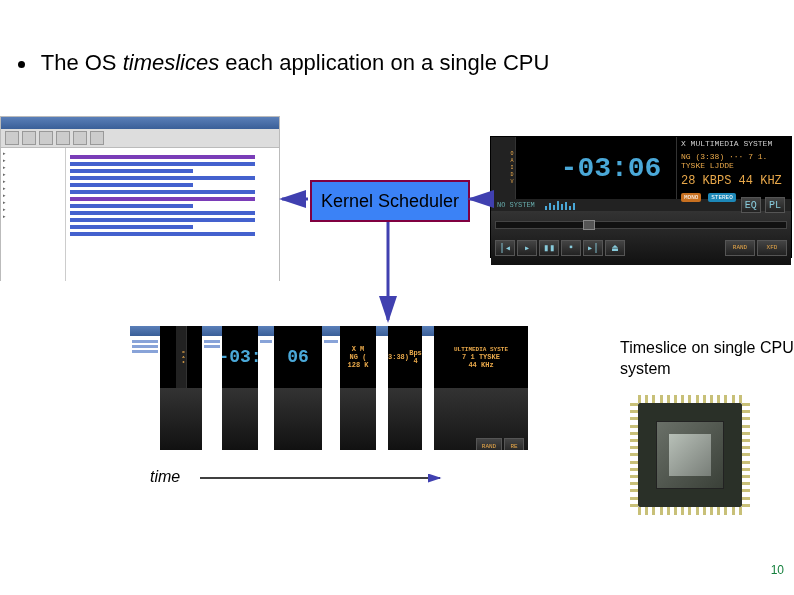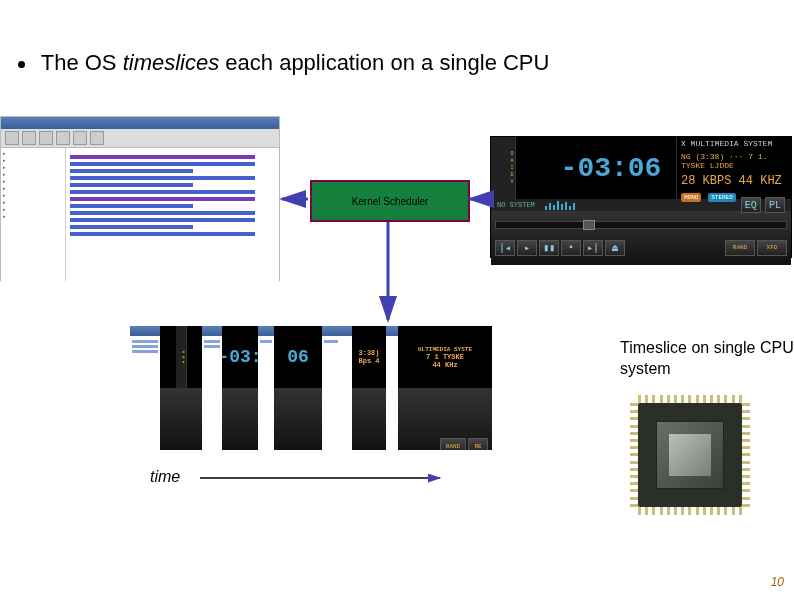--- a/index.html
+++ b/index.html
@@ -116,25 +116,25 @@
   .win-line.purple { background: #7a3db8; }
 
   
   .scheduler {
     position: absolute;
     top: 180px;
     left: 310px;
     width: 156px;
     height: 38px;
     border: 2px solid #800040;
-    background: #15803d;
+    background: #3b82f6;
     display: flex;
     align-items: center;
     justify-content: center;
-    font-size: 10px;
+    font-size: 18px;
     color: #000;
   }
 
   
   .player {
     position: absolute;
     top: 136px;
     left: 490px;
     width: 300px;
     height: 120px;
@@ -370,25 +370,24 @@
   .time-label {
     position: absolute;
     top: 468px;
     left: 150px;
     font-style: italic;
     font-size: 16px;
   }
 
   .page-num {
     position: absolute;
-    bottom: 6px;
+    bottom: 18px;
     right: 10px;
     font-size: 12px;
-    color: #a16207;
-    font-style: italic;
+    color: #15803d;
   }
 </style>
 </head>
 <body>
 
 <div class="slide">
 
   <div class="bullet-l1">
     <span class="bullet-dot"></span>
     <span>The OS </span><i>timeslices</i><span> each application on a single CPU</span>
@@ -540,26 +539,34 @@
           <span>06</span>
         </div>
       <div class="pbot"></div>
     </div>
     <div class="slice br" style="width:18px">
       <div class="mini-tb"></div>
         <div class="mini-body">
           <div class="mini-line"></div>
         </div>
     </div>
+    <div class="slice pl" style="width:36px">
+      <div class="ptop" style="flex-direction:column;font-size:7px;">
+        <span class="orange">X M</span>
+        <span class="orange">NG (</span>
+        <span class="orange">128 K</span>
+      </div>
+      <div class="pbot"></div>
+    </div>
     <div class="slice br" style="width:12px">
       <div class="mini-tb"></div>
         <div class="mini-body"></div>
     </div>
     <div class="slice pl" style="width:34px">
-      <div class="ptop" style="flex-direction:column;font-size:7px;">
+      <div class="ptop" style="flex-direction:row;font-size:7px;">
         <span class="orange">3:38)</span>
         <span class="orange">Bps  4</span>
       </div>
       <div class="pbot"></div>
     </div>
     <div class="slice br" style="width:12px">
       <div class="mini-tb"></div>
         <div class="mini-body"></div>
     </div>
     <div class="slice pl" style="width:94px">

